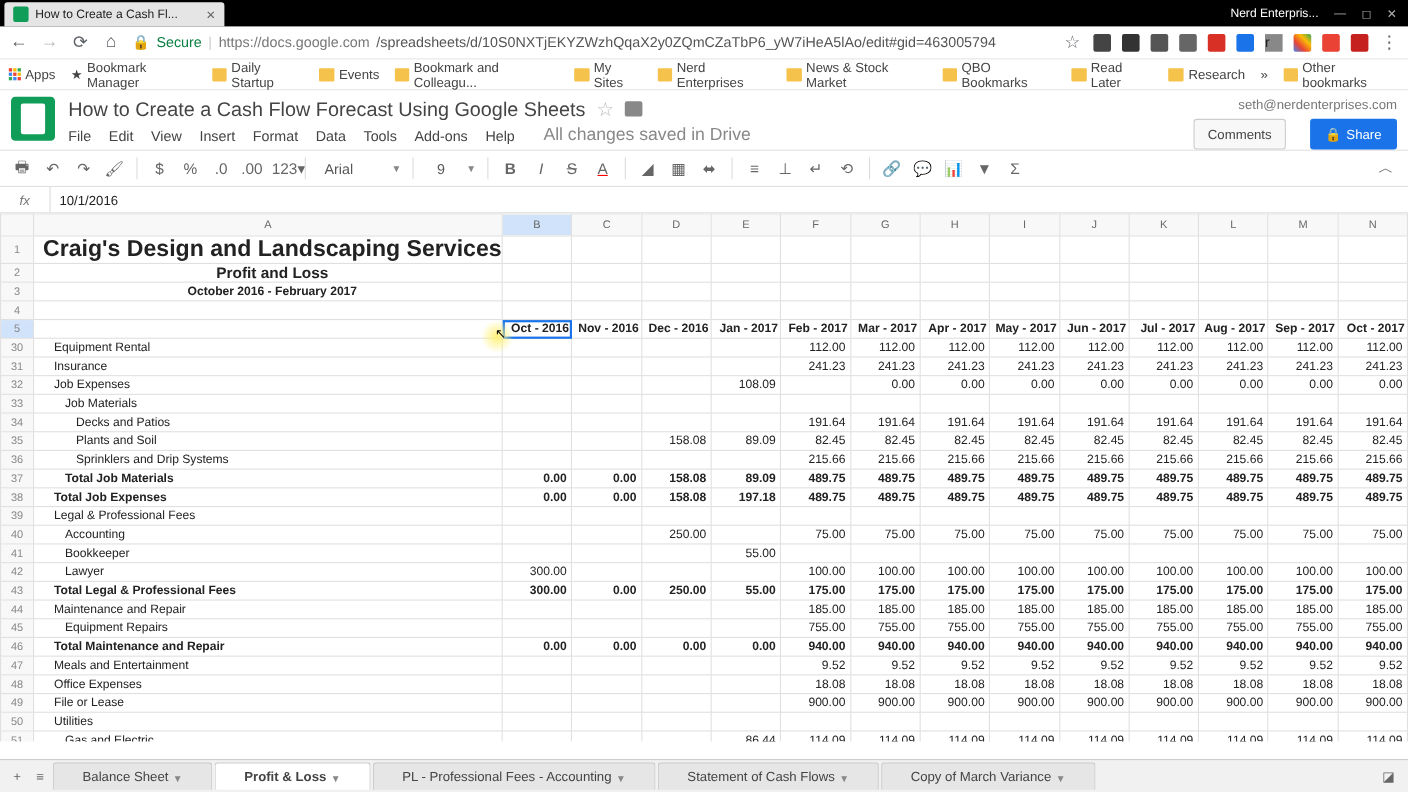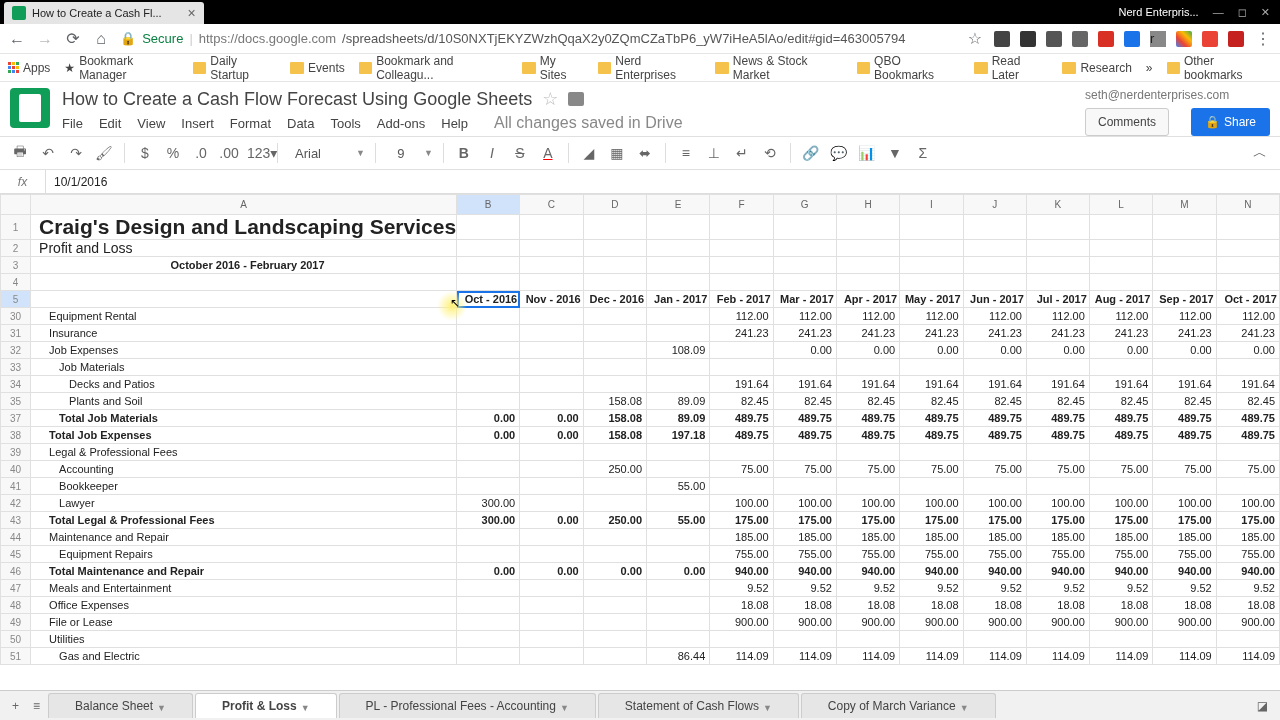--- a/index.html
+++ b/index.html
@@ -25,21 +25,21 @@
 .sheets-logo::after{content:"";width:22px;height:28px;background:#fff;border-radius:2px}
 .doc-meta{flex:1}
 .doc-title{font-size:18px;color:#444;display:flex;align-items:center;gap:10px}
 .star{color:#bbb}
 .folder{width:16px;height:14px;background:#888;display:inline-block;border-radius:2px}
 .menubar{display:flex;gap:16px;font-size:13px;color:#444;margin-top:4px;align-items:center}
 .save-status{color:#888;margin-left:10px;font-size:16px}
 .header-right{margin-left:auto;display:flex;align-items:center;gap:10px;font-size:12px}
 .comments-btn{border:1px solid #ccc;padding:6px 12px;border-radius:3px;color:#444;background:#f8f8f8}
 .share-btn{background:#1a73e8;color:#fff;padding:6px 14px;border-radius:3px;display:flex;align-items:center;gap:4px}
-.user-email{color:#777;font-size:12px;margin-bottom:6px;}
+.user-email{color:#777;font-size:12px;margin-bottom:6px;text-align:right}
 .toolbar{height:34px;border-top:1px solid #e0e0e0;border-bottom:1px solid #e0e0e0;display:flex;align-items:center;padding:0 10px;gap:8px;color:#555;font-size:13px}
 .toolbar .sep{width:1px;height:20px;background:#ddd;margin:0 2px}
 .font-sel{border:1px solid transparent;padding:2px 18px 2px 6px;min-width:60px}
 .size-sel{width:30px;text-align:center}
 .tb-icon{width:20px;text-align:center;color:#666;font-size:14px}
 .fxbar{height:24px;display:flex;align-items:center;border-bottom:1px solid #ddd;font-size:12px}
 .fx-label{width:46px;text-align:center;font-style:italic;color:#777;border-right:1px solid #ddd;height:100%;line-height:24px}
 .fx-val{padding-left:8px}
 .grid-container{overflow:hidden;position:relative}
 table{border-collapse:collapse;table-layout:fixed}
@@ -53,21 +53,21 @@
 .selected-hdr{background:#d0e3fa!important}
 .selected-cell{outline:2px solid #1a73e8;outline-offset:-2px}
 .hl{position:absolute;width:30px;height:30px;background:radial-gradient(circle,#fff176 0%,rgba(255,241,118,0) 70%);border-radius:50%;pointer-events:none}
 .cursor{position:absolute;font-size:12px;color:#000}
 .sheettabs{position:absolute;bottom:0;left:0;right:0;height:30px;background:#f1f1f1;border-top:1px solid #ccc;display:flex;align-items:center;padding:0 6px;gap:2px;font-size:12px}
 .st-btn{padding:4px 6px;color:#666}
 .sheet-tab{padding:5px 26px;background:#e6e6e6;border:1px solid #ccc;border-bottom:none;border-radius:3px 3px 0 0;display:flex;align-items:flex-end;gap:4px;color:#444}
 .sheet-tab.active{background:#fff;font-weight:bold}
 .dd{color:#888;font-size:9px}
 .r1{font-size:21px;font-weight:bold}
-.r2{font-size:14px;font-weight:normal;text-align:left}
+.r2{font-size:14px;font-weight:bold;text-align:center}
 .r3{font-size:11px;font-weight:bold;text-align:center}
 .month-hdr td{font-weight:bold;text-align:right;padding-right:2px;font-size:11px}
 .totalrow td{border-top:1px solid #888}
 .indent1{padding-left:18px!important}
 .indent2{padding-left:28px!important}
 .indent3{padding-left:38px!important}
 </style>
 </head>
 <body>
 
@@ -452,20 +452,37 @@
           <td class="colD">82.45</td>
           <td class="colD">82.45</td>
           <td class="colD">82.45</td>
           <td class="colD">82.45</td>
           <td class="colD">82.45</td>
           <td class="colD">82.45</td>
           <td class="colD">82.45</td>
           <td class="colD">82.45</td>
           <td class="colD">82.45</td>
         </tr>
+        <tr class="">
+          <th class="row-header">36</th>
+          <td class="colA indent3">Sprinklers and Drip Systems</td>
+          <td class="colD"></td>
+          <td class="colD"></td>
+          <td class="colD"></td>
+          <td class="colD"></td>
+          <td class="colD">215.66</td>
+          <td class="colD">215.66</td>
+          <td class="colD">215.66</td>
+          <td class="colD">215.66</td>
+          <td class="colD">215.66</td>
+          <td class="colD">215.66</td>
+          <td class="colD">215.66</td>
+          <td class="colD">215.66</td>
+          <td class="colD">215.66</td>
+        </tr>
         <tr class=" totalrow">
           <th class="row-header">37</th>
           <td class="colA indent2 bold">Total Job Materials</td>
           <td class="colD bold">0.00</td>
           <td class="colD bold">0.00</td>
           <td class="colD bold">158.08</td>
           <td class="colD bold">89.09</td>
           <td class="colD bold">489.75</td>
           <td class="colD bold">489.75</td>
           <td class="colD bold">489.75</td>

